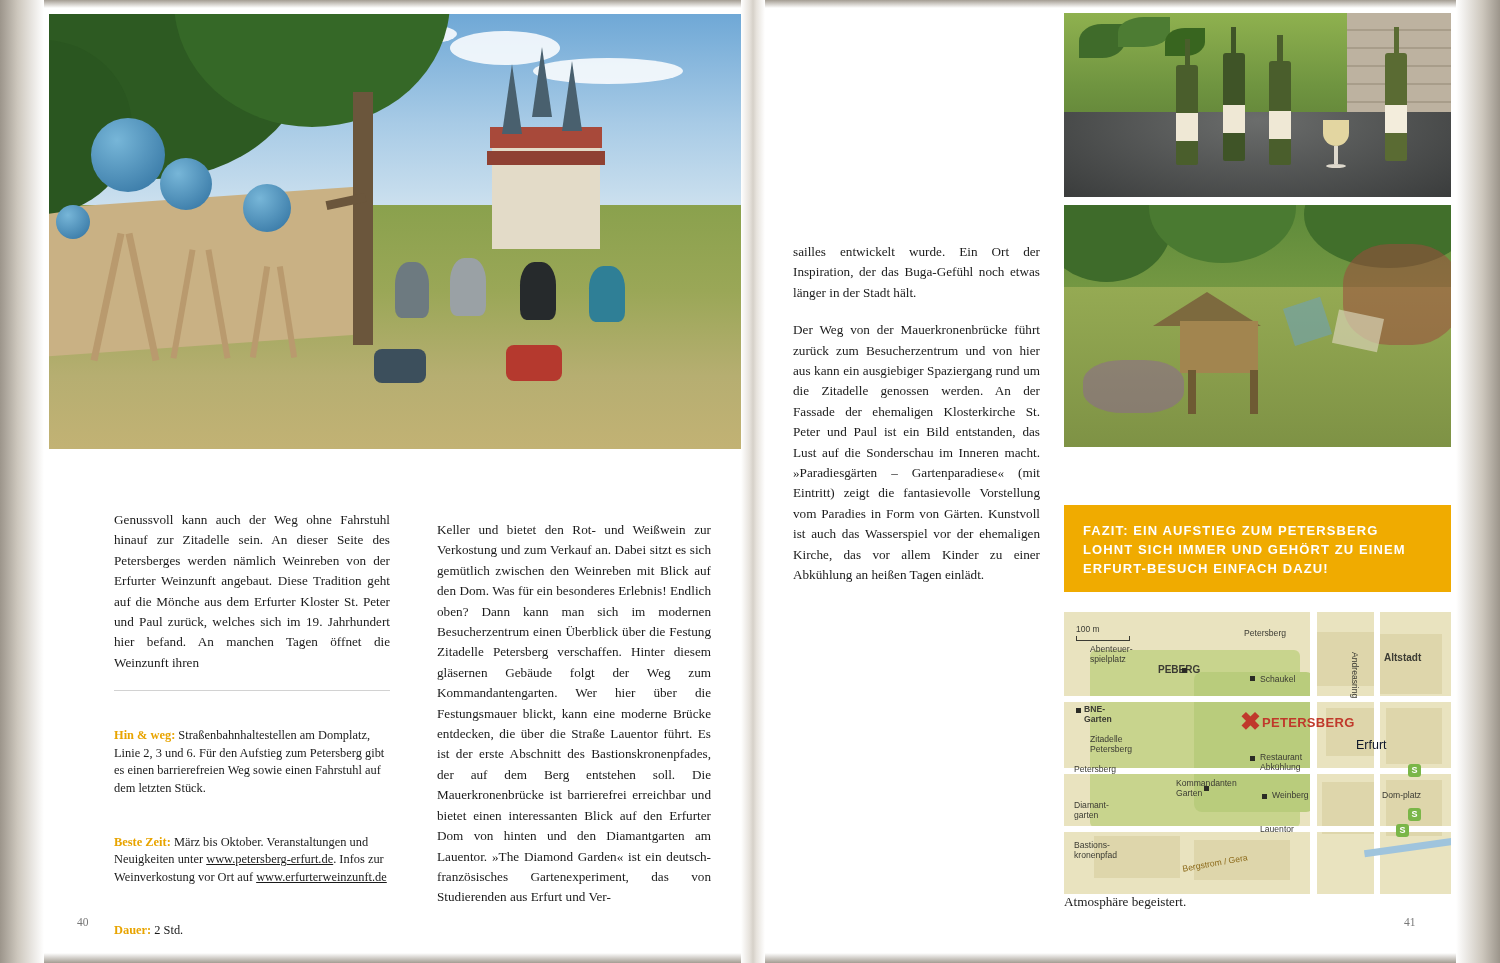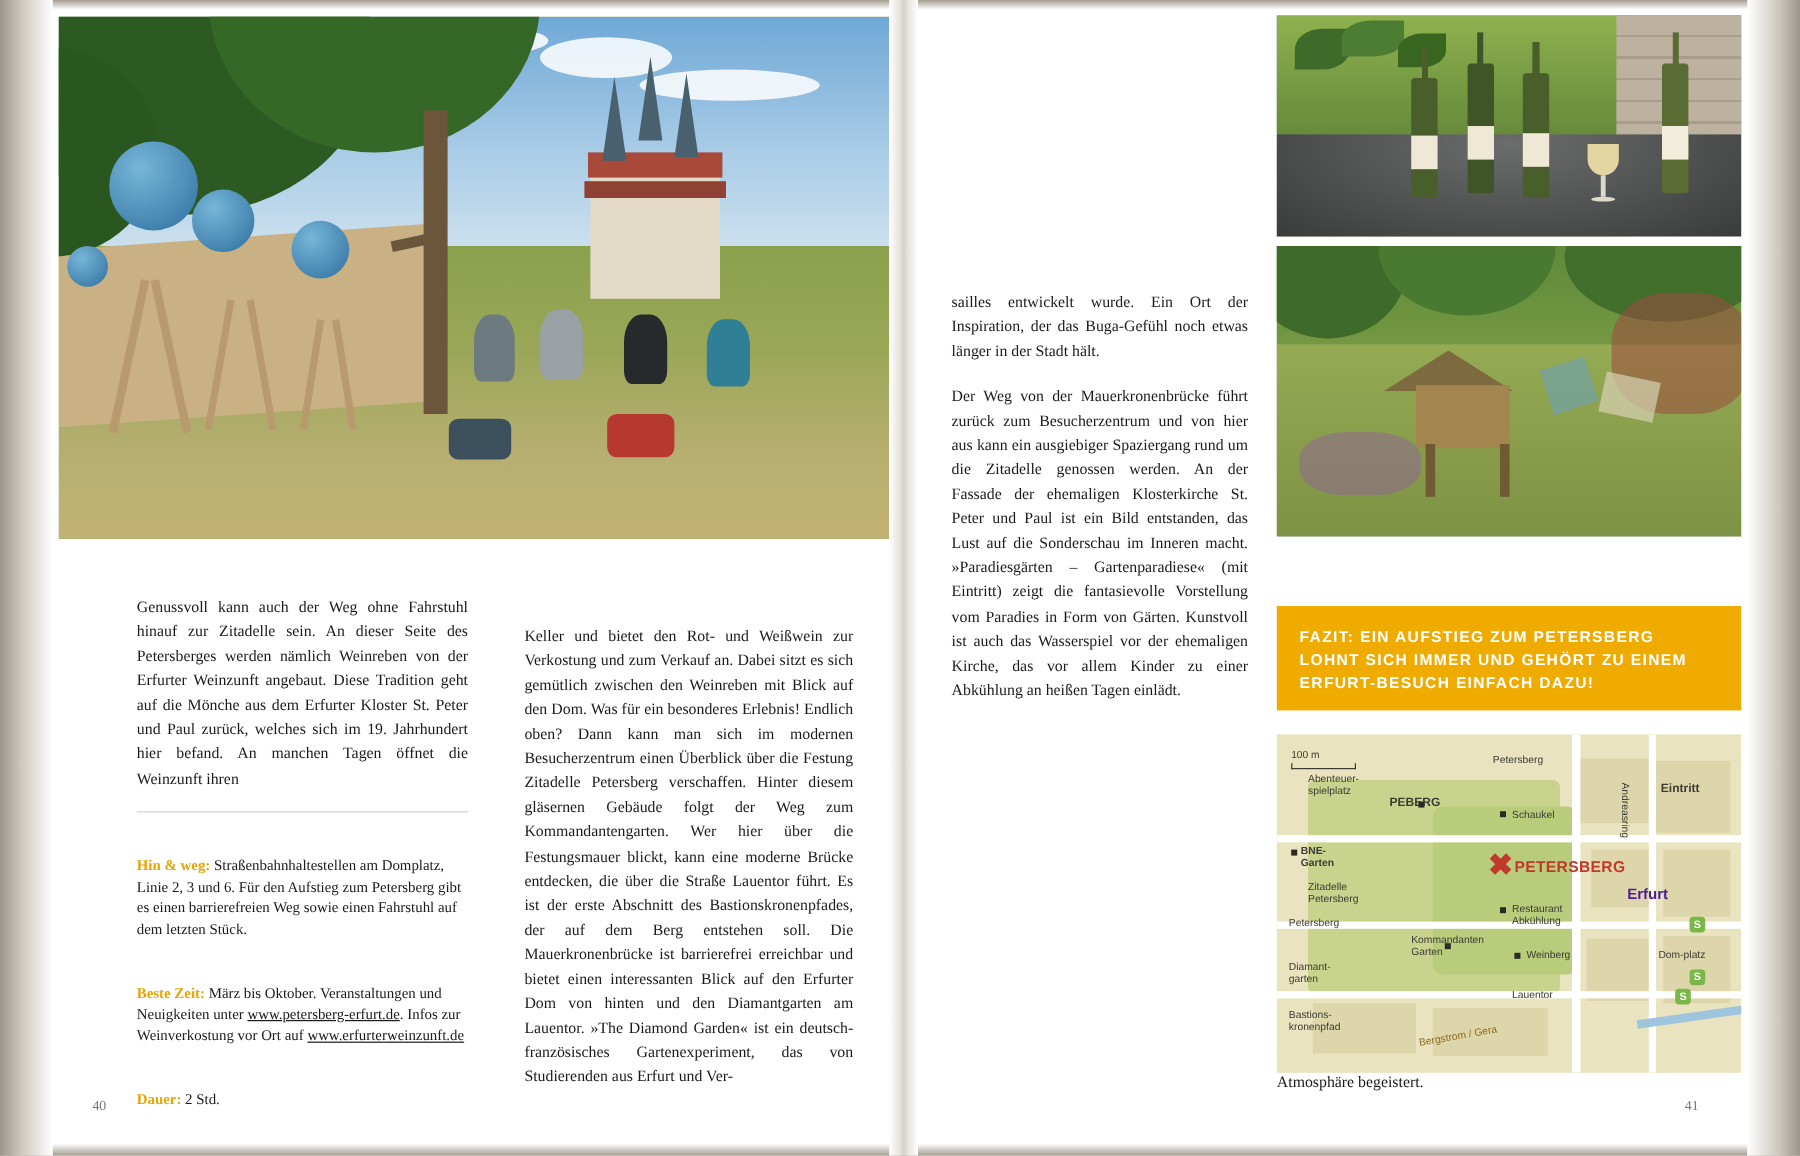--- a/index.html
+++ b/index.html
@@ -43,21 +43,21 @@
   .church-roof{position:absolute;background:#a8493a;}
   .church-body{position:absolute;background:#e3dbc8;}
   .spire{position:absolute;width:0;height:0;border-left:10px solid transparent;
     border-right:10px solid transparent;border-bottom:70px solid #49606e;}
   .ball{position:absolute;border-radius:50%;
     background:radial-gradient(circle at 35% 30%,#77b6d8,#2e6f9e);}
   .stick{position:absolute;background:#b99a6e;}
   .person{position:absolute;border-radius:40% 40% 18% 18%;}
   .bag{position:absolute;border-radius:8px;}
 
-  .col-left{position:absolute;left:114px;top:496px;width:276px;}
+  .col-left{position:absolute;left:114px;top:510px;width:276px;}
   .col-right{position:absolute;left:437px;top:520px;width:274px;}
   .bodytext{
     font-size:13.2px;line-height:20.4px;color:#1a1a1a;text-align:justify;
     font-family:"Liberation Serif", serif;
   }
   .col-left .bodytext, .col-right .bodytext{ -webkit-hyphens:auto;hyphens:auto;}
   .infoblock{margin-top:17px;}
   .infoline{font-size:12.4px;line-height:17.6px;color:#1a1a1a;
     font-family:"Liberation Serif", serif;margin-bottom:9px;margin-top:36px;}
   .infolabel{color:#e8a400;font-weight:bold;}
@@ -105,21 +105,21 @@
     position:absolute;left:1064px;top:612px;width:387px;height:282px;
     background:#e9e3bf;overflow:hidden;
   }
   .map-block{position:absolute;background:#ded6ab;}
   .map-green{position:absolute;background:#c8d48d;}
   .map-green2{position:absolute;background:#b9cc7c;}
   .map-road{position:absolute;background:#ffffff;}
   .map-label{position:absolute;font-family:"Liberation Sans",sans-serif;
     font-size:8.6px;color:#3b3b33;white-space:nowrap;}
   .map-label.big{font-size:13px;font-weight:bold;color:#c0392b;letter-spacing:.3px;}
-  .map-label.city{font-size:12.5px;font-weight:bold;color:#4c1d95;}
+  .map-label.city{font-size:12.5px;font-weight:normal;color:#0f172a;}
   .map-label.b{font-weight:bold;}
   .map-label.rot{color:#8c6a1a;}
   .map-dot{position:absolute;width:5px;height:5px;background:#2b2b25;}
   .map-x{position:absolute;font-size:25px;color:#c0392b;font-weight:bold;
     font-family:"Liberation Sans",sans-serif;line-height:18px;}
   .scale{position:absolute;left:12px;top:12px;font-size:8.5px;color:#3b3b33;
     font-family:"Liberation Sans",sans-serif;}
   .scale-bar{position:absolute;left:12px;top:24px;width:52px;height:4px;
     border:1px solid #3b3b33;border-top:none;}
   .sbadge{position:absolute;width:13px;height:13px;border-radius:3px;background:#7ab648;
@@ -294,21 +294,21 @@
     <div class="scale-bar"></div>
 
     <div class="map-x" style="left:176px;top:100px;">✖</div>
     <div class="map-label big" style="left:198px;top:103px;">PETERSBERG</div>
     <div class="map-label city" style="left:292px;top:126px;">Erfurt</div>
 
     <div class="map-label" style="left:180px;top:16px;">Petersberg</div>
     <div class="map-label" style="left:26px;top:32px;width:70px;white-space:normal;">Abenteuer-spielplatz</div>
     <div class="map-label b" style="left:94px;top:52px;font-size:10px;">PEBERG</div>
     <div class="map-label" style="left:196px;top:62px;">Schaukel</div>
-    <div class="map-label b" style="left:320px;top:40px;font-size:10px;">Eintritt</div>
+    <div class="map-label b" style="left:320px;top:40px;font-size:10px;">Altstadt</div>
     <div class="map-label" style="left:296px;top:40px;transform:rotate(90deg);transform-origin:left top;">Andreasring</div>
     <div class="map-label b" style="left:20px;top:92px;width:48px;white-space:normal;">BNE-Garten</div>
     <div class="map-label" style="left:26px;top:122px;width:62px;white-space:normal;">Zitadelle Petersberg</div>
     <div class="map-label" style="left:196px;top:140px;width:62px;white-space:normal;">Restaurant Abkühlung</div>
     <div class="map-label" style="left:10px;top:152px;">Petersberg</div>
     <div class="map-label" style="left:112px;top:166px;width:64px;white-space:normal;">Kommandanten Garten</div>
     <div class="map-label" style="left:208px;top:178px;">Weinberg</div>
     <div class="map-label" style="left:318px;top:178px;width:40px;white-space:normal;">Dom-platz</div>
     <div class="map-label" style="left:10px;top:188px;width:58px;white-space:normal;">Diamant-garten</div>
     <div class="map-label" style="left:196px;top:212px;">Lauentor</div>

